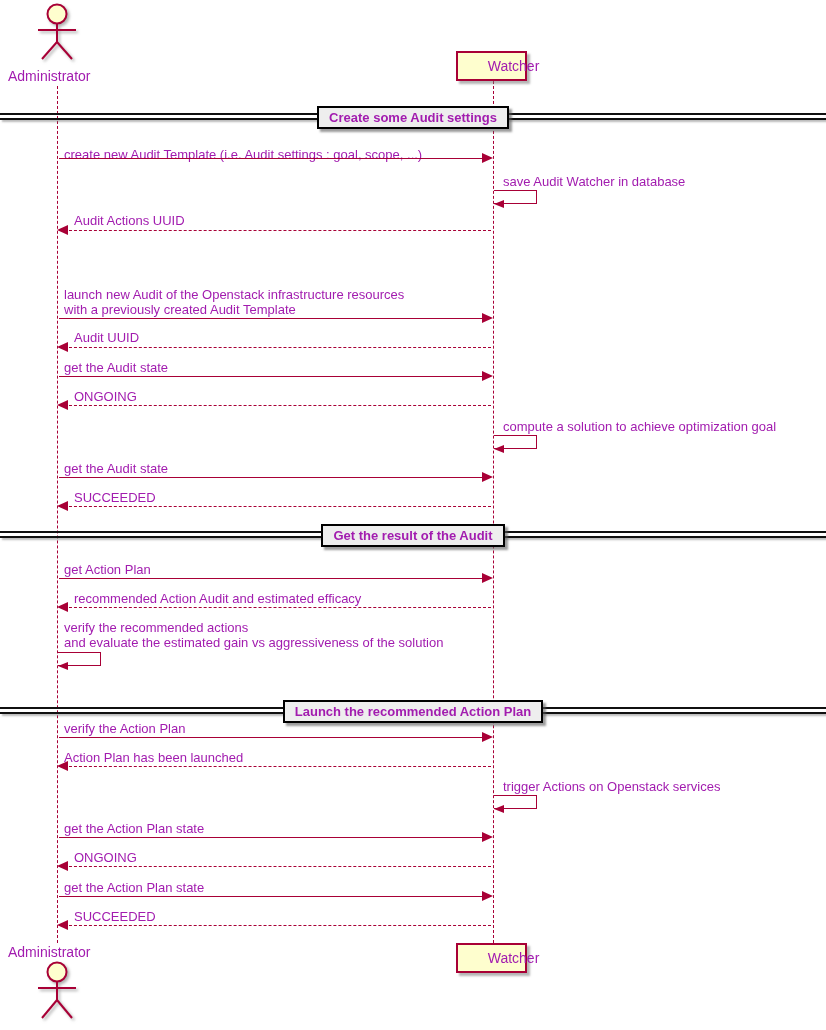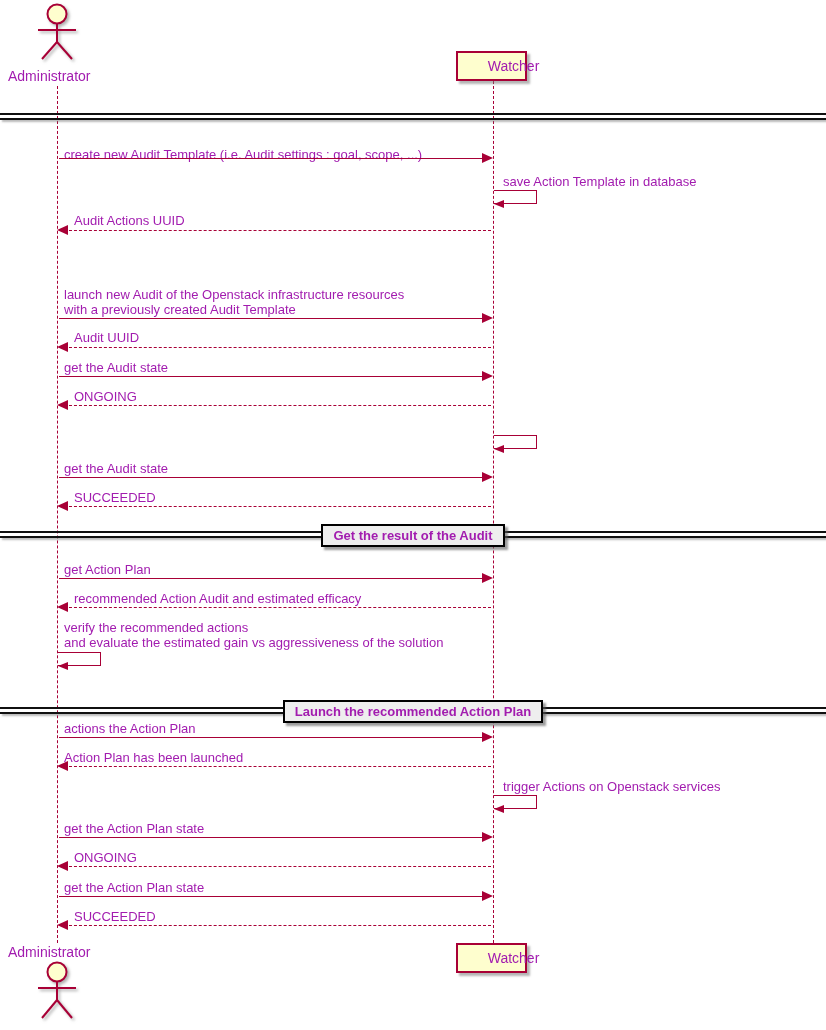--- a/index.html
+++ b/index.html
@@ -69,29 +69,30 @@
       <line x1="23" y1="39" x2="8" y2="56"></line>
       <line x1="23" y1="39" x2="38" y2="56"></line>
     </svg>
   </div>
   <div class="actor-label" style="left:8px;top:68px">Administrator</div>
 
   <div class="participant" style="left:456px;top:51px">Watcher</div>
 
   <div class="divider" style="top:106px">
     <div class="lines"></div>
+    <div class="label">Create some Audit settings</div>
   </div>
 
   <div class="msg" style="left:64px;top:147px">create new Audit Template (i.e. Audit settings : goal, scope, ...)</div>
   <div class="arrow right solid" style="top:153px">
       <i class="line"></i>
       <i class="head"></i>
     </div>
 
-  <div class="msg" style="left:503px;top:174px">save Action Template in database</div>
+  <div class="msg" style="left:503px;top:174px">save Audit Watcher in database</div>
   <div class="self-loop" style="left:494px;top:190px">
       <i class="head"></i>
     </div>
 
   <div class="msg" style="left:74px;top:213px">Audit Actions UUID</div>
   <div class="arrow left dashed" style="top:225px">
       <i class="line"></i>
       <i class="head"></i>
     </div>
 
@@ -114,20 +115,21 @@
       <i class="line"></i>
       <i class="head"></i>
     </div>
 
   <div class="msg" style="left:74px;top:389px">ONGOING</div>
   <div class="arrow left dashed" style="top:400px">
       <i class="line"></i>
       <i class="head"></i>
     </div>
 
+  <div class="msg" style="left:503px;top:419px">compute a solution to achieve optimization goal</div>
   <div class="self-loop" style="left:494px;top:435px">
       <i class="head"></i>
     </div>
 
   <div class="msg" style="left:64px;top:461px">get the Audit state</div>
   <div class="arrow right solid" style="top:472px">
       <i class="line"></i>
       <i class="head"></i>
     </div>
 
@@ -158,21 +160,21 @@
 and evaluate the estimated gain vs aggressiveness of the solution</div>
   <div class="self-loop" style="left:58px;top:652px">
       <i class="head"></i>
     </div>
 
   <div class="divider" style="top:700px">
     <div class="lines"></div>
     <div class="label">Launch the recommended Action Plan</div>
   </div>
 
-  <div class="msg" style="left:64px;top:721px">actions the Action Plan</div>
+  <div class="msg" style="left:64px;top:721px">verify the Action Plan</div>
   <div class="arrow right solid" style="top:732px">
       <i class="line"></i>
       <i class="head"></i>
     </div>
 
   <div class="msg" style="left:64px;top:750px">Action Plan has been launched</div>
   <div class="arrow left dashed" style="top:761px">
       <i class="line"></i>
       <i class="head"></i>
     </div>

